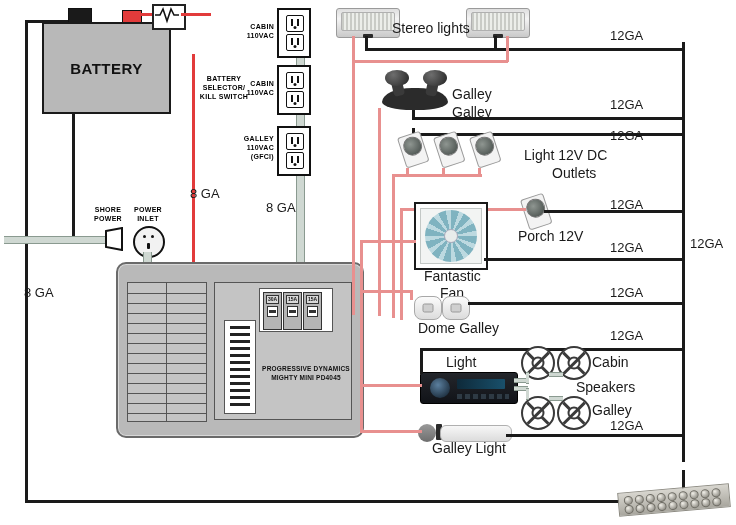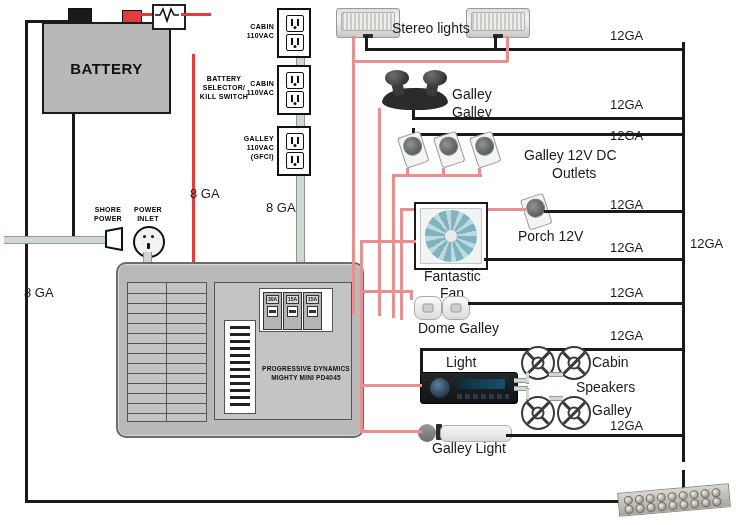--- a/index.html
+++ b/index.html
@@ -329,21 +329,21 @@
       <div class="hole"></div>
   </div>
   <div class="sock" style="left:437px;top:134px;width:22px;height:30px;">
     <div class="body"></div>
       <div class="hole"></div>
   </div>
   <div class="sock" style="left:473px;top:134px;width:22px;height:30px;">
     <div class="body"></div>
       <div class="hole"></div>
   </div>
-  <div class="lbl dev" style="left:524px;top:147px;">Galley 12V DC</div>
+  <div class="lbl dev" style="left:524px;top:147px;">Light 12V DC</div>
   <div class="lbl dev" style="left:552px;top:165px;">Outlets</div>
 
   <div class="wp" style="left:406px;top:168px;width:2.5px;height:8px;"></div>
   <div class="wp" style="left:442px;top:168px;width:2.5px;height:8px;"></div>
   <div class="wp" style="left:478px;top:168px;width:2.5px;height:8px;"></div>
   <div class="wp" style="left:392px;top:174px;width:90px;height:2.5px;"></div>
   <div class="wp" style="left:392px;top:174px;width:2.5px;height:144px;"></div>
 
   <div class="sock" style="left:524px;top:196px;width:22px;height:30px;">
     <div class="body"></div>

